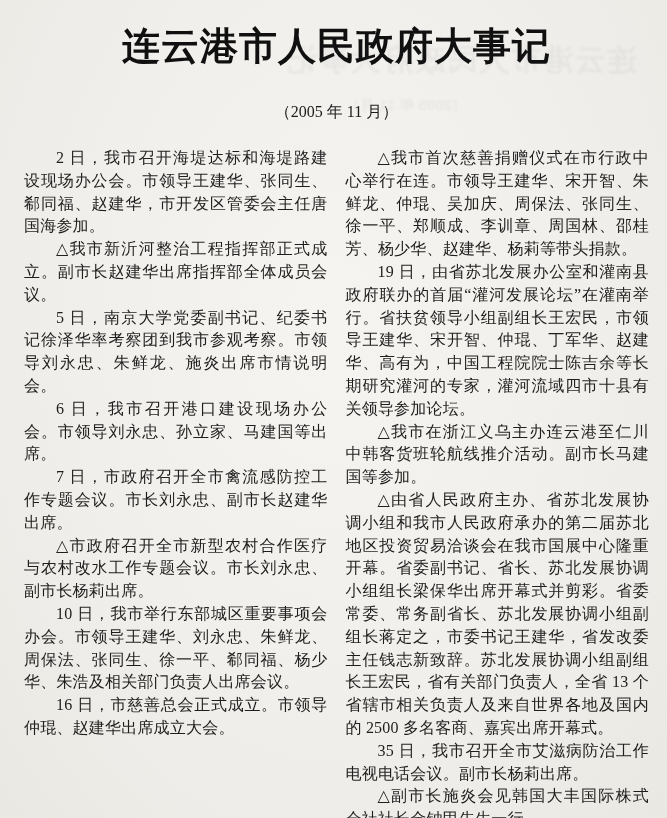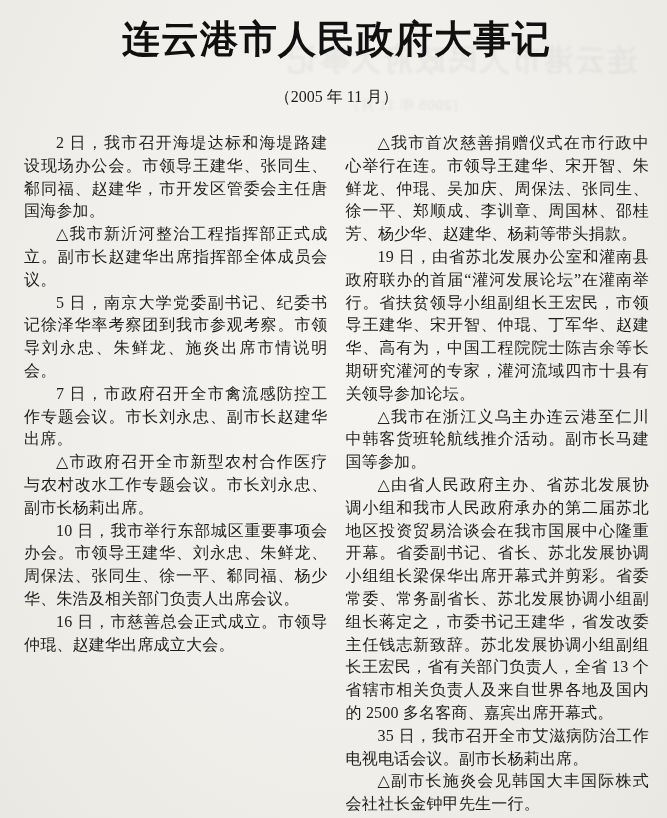--- a/index.html
+++ b/index.html
@@ -6,21 +6,21 @@
     margin: 0;
     padding: 0;
     background: #e8e6e2;
   }
   .page {
     position: relative;
     width: 667px;
     height: 818px;
     margin: 0 auto;
     box-sizing: border-box;
-    padding: 13px 18px 0 24px;
+    padding: 20px 18px 0 24px;
     background:
       radial-gradient(ellipse at 50% 40%, #f6f4f0 0%, #f1efeb 55%, #eae8e3 100%);
     overflow: hidden;
     font-family: "Liberation Serif", "DejaVu Serif", serif;
     color: #1e1e1e;
   }
   .ghost {
     position: absolute;
     transform: scaleX(-1);
     opacity: 0.05;
@@ -38,21 +38,21 @@
     margin: 4px 0 0 0;
     text-align: center;
     font-family: "Liberation Sans", "DejaVu Sans", sans-serif;
     font-weight: 900;
     font-size: 38px;
     line-height: 44px;
     letter-spacing: 1px;
     color: #101010;
   }
   .doc-subtitle {
-    margin-top: 27px;
+    margin-top: 35px;
     text-align: center;
     font-size: 16px;
     line-height: 18px;
     color: #1c1c1c;
   }
   .cols {
     display: flex;
     gap: 18px;
     margin-top: 26px;
   }
@@ -77,20 +77,21 @@
   <div class="ghost ghost-subtitle">（2005 年 11 月）</div>
 
   <h1 class="doc-title">连云港市人民政府大事记</h1>
   <div class="doc-subtitle">（2005 年 11 月）</div>
 
   <div class="cols">
     <div class="col">
         <p class="entry">2 日，我市召开海堤达标和海堤路建设现场办公会。市领导王建华、张同生、郗同福、赵建华，市开发区管委会主任唐国海参加。</p>
         <p class="entry">△我市新沂河整治工程指挥部正式成立。副市长赵建华出席指挥部全体成员会议。</p>
         <p class="entry">5 日，南京大学党委副书记、纪委书记徐泽华率考察团到我市参观考察。市领导刘永忠、朱鲜龙、施炎出席市情说明会。</p>
+        <p class="entry">6 日，我市召开港口建设现场办公会。市领导刘永忠、孙立家、马建国等出席。</p>
         <p class="entry">7 日，市政府召开全市禽流感防控工作专题会议。市长刘永忠、副市长赵建华出席。</p>
         <p class="entry">△市政府召开全市新型农村合作医疗与农村改水工作专题会议。市长刘永忠、副市长杨莉出席。</p>
         <p class="entry">10 日，我市举行东部城区重要事项会办会。市领导王建华、刘永忠、朱鲜龙、周保法、张同生、徐一平、郗同福、杨少华、朱浩及相关部门负责人出席会议。</p>
         <p class="entry">16 日，市慈善总会正式成立。市领导仲琨、赵建华出席成立大会。</p>
       </div>
     <div class="col">
         <p class="entry">△我市首次慈善捐赠仪式在市行政中心举行在连。市领导王建华、宋开智、朱鲜龙、仲琨、吴加庆、周保法、张同生、徐一平、郑顺成、李训章、周国林、邵桂芳、杨少华、赵建华、杨莉等带头捐款。</p>
         <p class="entry">19 日，由省苏北发展办公室和灌南县政府联办的首届“灌河发展论坛”在灌南举行。省扶贫领导小组副组长王宏民，市领导王建华、宋开智、仲琨、丁军华、赵建华、高有为，中国工程院院士陈吉余等长期研究灌河的专家，灌河流域四市十县有关领导参加论坛。</p>
         <p class="entry">△我市在浙江义乌主办连云港至仁川中韩客货班轮航线推介活动。副市长马建国等参加。</p>
         <p class="entry">△由省人民政府主办、省苏北发展协调小组和我市人民政府承办的第二届苏北地区投资贸易洽谈会在我市国展中心隆重开幕。省委副书记、省长、苏北发展协调小组组长梁保华出席开幕式并剪彩。省委常委、常务副省长、苏北发展协调小组副组长蒋定之，市委书记王建华，省发改委主任钱志新致辞。苏北发展协调小组副组长王宏民，省有关部门负责人，全省 13 个省辖市相关负责人及来自世界各地及国内的 2500 多名客商、嘉宾出席开幕式。</p>

